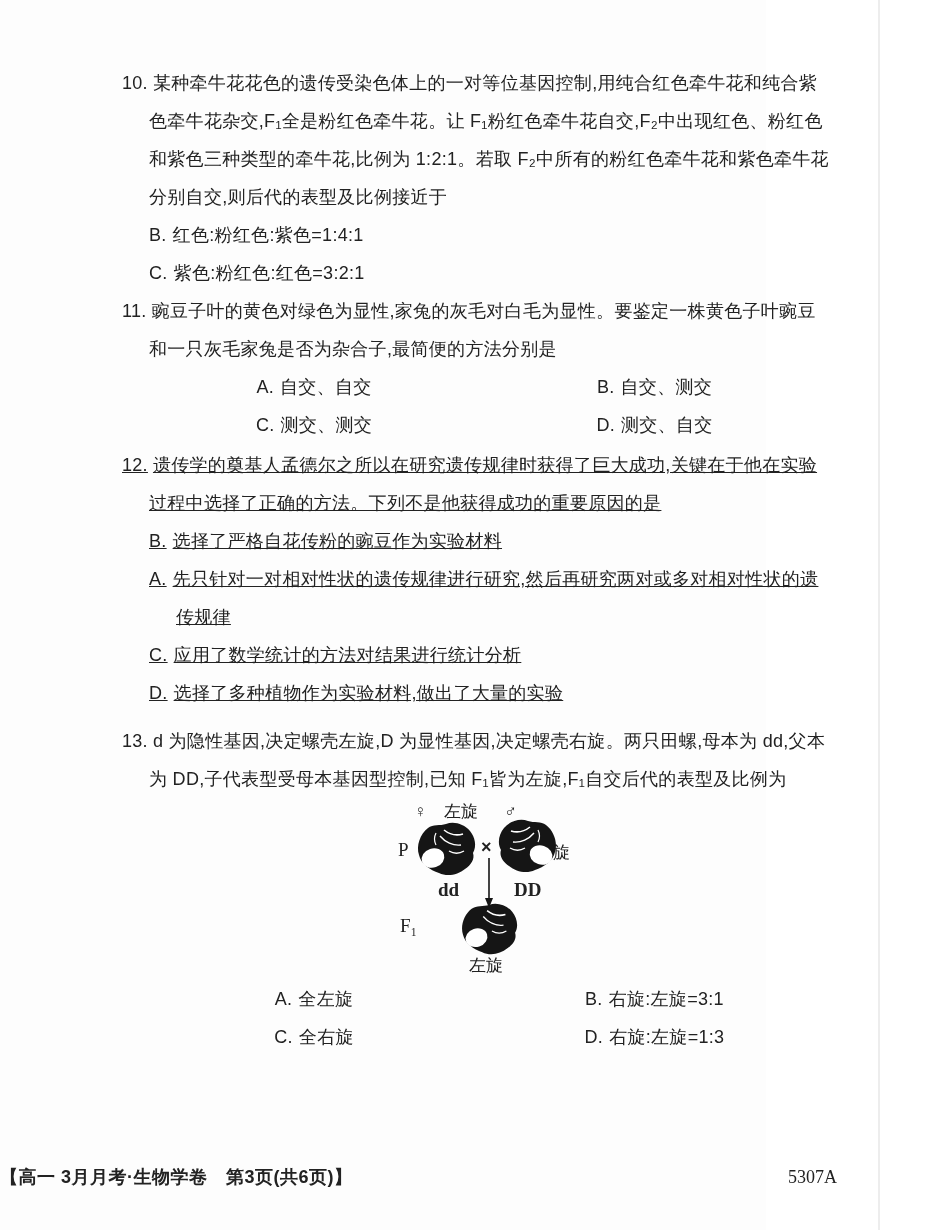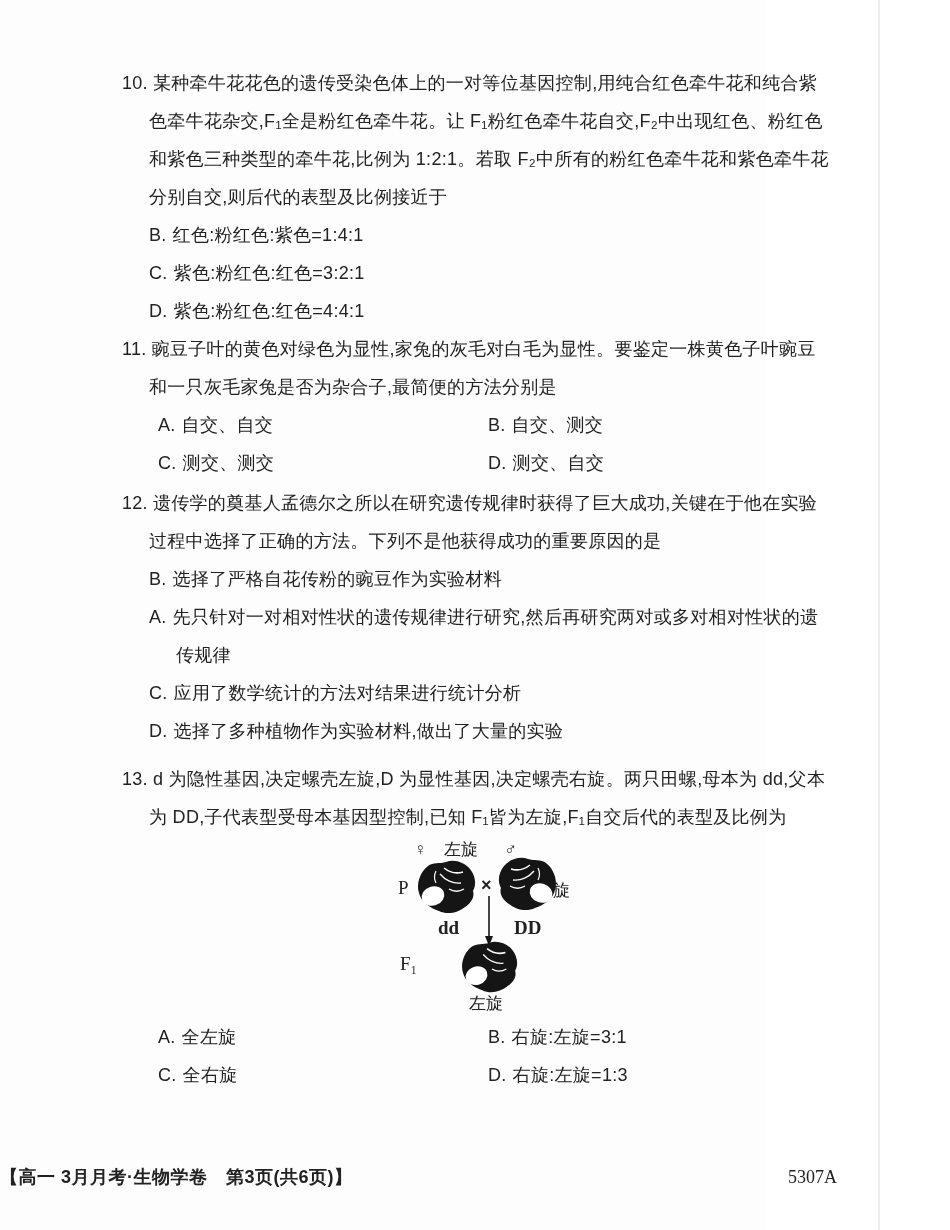--- a/index.html
+++ b/index.html
@@ -21,22 +21,22 @@
   }
   .qnum{margin-right:5px;}
   .opt{
     margin:0 0 0 27px;
     padding-left:27px;text-indent:-27px;
     font-size:18px;line-height:38px;
     letter-spacing:0.3px;
   }
   .olabel{margin-right:6px;}
   .opts-2col{display:grid;grid-template-columns:330px auto;margin-left:27px;}
-  .opts-2col .opt{margin-left:9px;}
-  .q12{margin-top:2px;}
+  .opts-2col .opt{margin-left:0;text-align:center;}
+  .q12{margin-top:2px;text-decoration:underline;}
   .q13{margin-top:10px;}
   
   .diagram{position:relative;width:708px;height:180px;margin:2px 0 0 0;}
   .dg{position:absolute;font-size:17px;line-height:20px;white-space:nowrap;}
   .serif{font-family:"Liberation Serif","DejaVu Serif",serif;font-size:19px;}
   .snail{position:absolute;display:block;}
   .snail.mirror{transform:scaleX(-1);}
   .cross{font-size:18px;font-weight:bold;}
   .arrow-svg{position:absolute;display:block;}
   
@@ -50,21 +50,20 @@
 <div class="page">
   <div class="scan-line"></div>
 
   <main class="content">
 
     <section>
       <p class="stem"><span class="qnum">10.</span><span>某种牵牛花花色的遗传受染色体上的一对等位基因控制,用纯合红色牵牛花和纯合紫色牵牛花杂交,F₁全是粉红色牵牛花。让 F₁粉红色牵牛花自交,F₂中出现红色、粉红色和紫色三种类型的牵牛花,比例为 1:2:1。若取 F₂中所有的粉红色牵牛花和紫色牵牛花分别自交,则后代的表型及比例接近于</span></p>
       <div>
         <p class="opt"><span class="olabel">B.</span><span>红色:粉红色:紫色=1:4:1</span></p>
         <p class="opt"><span class="olabel">C.</span><span>紫色:粉红色:红色=3:2:1</span></p>
-        <p class="opt"><span class="olabel">D.</span><span>紫色:粉红色:红色=4:4:1</span></p>
       </div>
     </section>
 
     <section>
       <p class="stem"><span class="qnum">11.</span><span>豌豆子叶的黄色对绿色为显性,家兔的灰毛对白毛为显性。要鉴定一株黄色子叶豌豆和一只灰毛家兔是否为杂合子,最简便的方法分别是</span></p>
       <div class="opts-2col">
         <p class="opt"><span class="olabel">A.</span><span>自交、自交</span></p>
         <p class="opt"><span class="olabel">B.</span><span>自交、测交</span></p>
         <p class="opt"><span class="olabel">C.</span><span>测交、测交</span></p>
         <p class="opt"><span class="olabel">D.</span><span>测交、自交</span></p>

